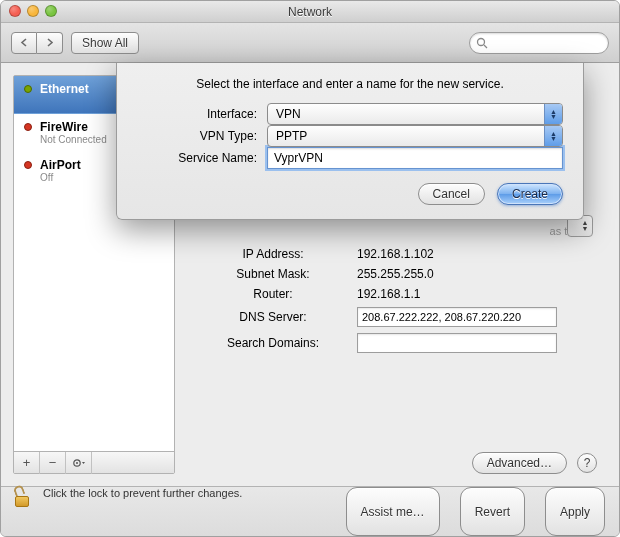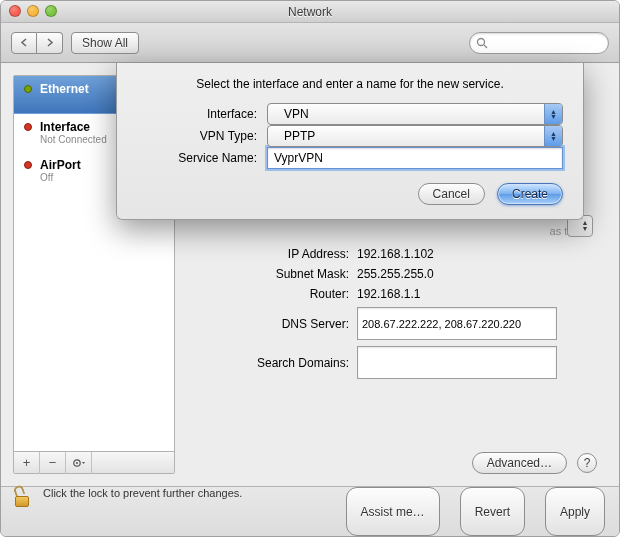--- a/index.html
+++ b/index.html
@@ -131,25 +131,25 @@
   }
 
   .detail {
     flex:1; position:relative;
   }
   .form {
     position:absolute; top:120px; left:10px; right:10px;
   }
   .row { display:flex; align-items:center; margin-bottom:6px; }
   .row label {
-    width:160px; text-align:right; padding-right:8px; font-size:12px; color:#000;
+    width:160px; text-align:center; padding-right:8px; font-size:12px; color:#000;
   }
   .row .val { font-size:12px; color:#000; }
   .row input[type=text].field {
-    flex-basis:200px; height:33px;
+    flex-basis:200px; height:20px;
     border:1px solid #9d9d9d;
     padding:2px 4px; font-size:11px;
     box-shadow: inset 0 1px 2px rgba(0,0,0,0.1);
   }
   .cfg-select {
     width:190px; height:22px;
     border:1px solid #9d9d9d; border-radius:4px;
     background:linear-gradient(#fdfdfd,#e5e5e5);
     display:flex; align-items:center; justify-content:flex-end; padding-right:4px;
     position: relative;
@@ -213,21 +213,21 @@
     margin-bottom: 12px;
   }
   .sheet .srow { display:flex; align-items:center; margin-bottom:0; }
   .sheet .srow label { width:130px; text-align:right; padding-right:10px; font-size:12px; }
   .aqua-select {
     flex:1; height:22px;
     background: linear-gradient(#fefefe,#eaeaea);
     border:1px solid #8b8b8b;
     border-radius:4px;
     display:flex; align-items:center; justify-content:space-between;
-    padding:0 0 0 16px; font-size:12px;
+    padding:0 0 0 8px; font-size:12px;
     position:relative;
   }
   .aqua-select .seg {
     width:18px; height:100%;
     background: linear-gradient(#a7c9f4,#5f9de8);
     border-left:1px solid #6b8fc2;
     border-radius: 0 3px 3px 0;
     display:flex; flex-direction:column; justify-content:center; align-items:center;
     line-height:5px; color:#1c3b68;
   }
@@ -310,21 +310,21 @@
 
     <div class="sidebar">
       <div class="sidebar-list">
         <div class="sb-item selected">
           <div class="dot"></div>
           <div class="name">Ethernet</div>
           <div class="status">Connected</div>
         </div>
         <div class="sb-item red">
           <div class="dot"></div>
-          <div class="name">Interface</div>
+          <div class="name">FireWire</div>
           <div class="status">Not Connected</div>
         </div>
         <div class="sb-item red">
           <div class="dot"></div>
           <div class="name">AirPort</div>
           <div class="status">Off</div>
         </div>
       </div>
       <div class="sb-footer">
         <div class="fbtn">

